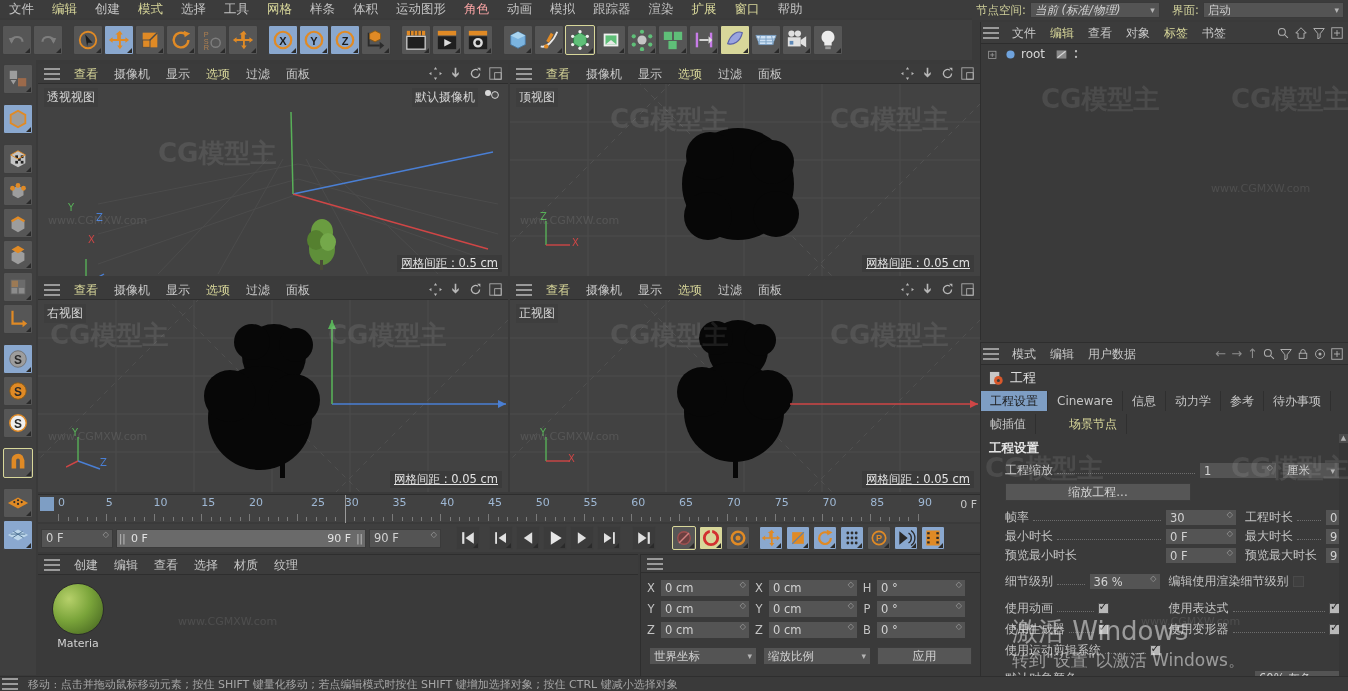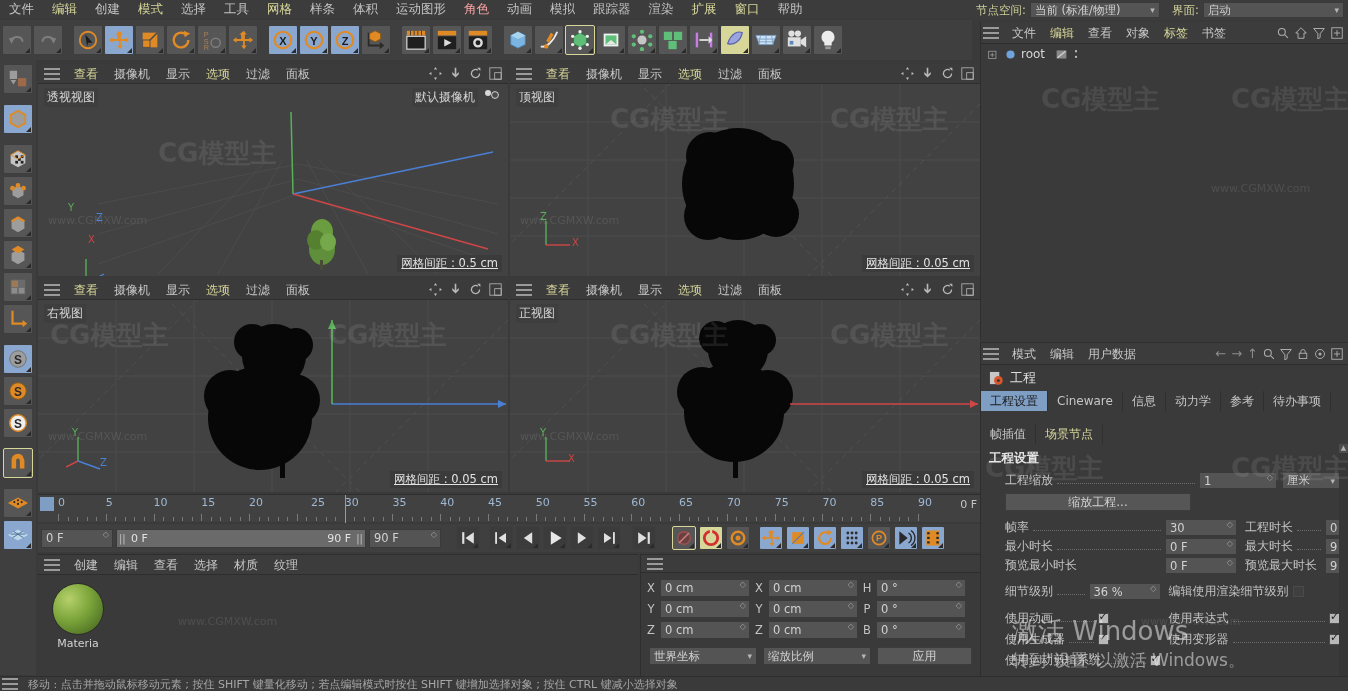--- a/index.html
+++ b/index.html
@@ -132,21 +132,21 @@
       <span class="mi">模拟</span>
       <span class="mi">跟踪器</span>
       <span class="mi">渲染</span>
       <span class="mi y">扩展</span>
       <span class="mi y">窗口</span>
       <span class="mi">帮助</span>
     </div>
 
   <div style="position:absolute;left:972px;top:0;width:376px;height:20px;background:#3c3c3c;display:flex;align-items:center;gap:4px;padding:0 4px;">
     <span class="lbl" style="font-size:11.5px;color:#cfcf9a;">节点空间:</span>
-    <div class="dd" style="width:130px;height:16px;">
+    <div class="dd" style="width:130px;height:16px;font-style:italic;">
       <span>当前 (标准/物理)</span>
       <span class="cv">▾</span>
     </div>
     <span class="lbl" style="font-size:11.5px;color:#cfcf9a;margin-left:8px;">界面:</span>
     <div class="dd" style="flex:1;height:16px;">
       <span>启动</span>
       <span class="cv">▾</span>
     </div>
   </div>
 
@@ -1285,21 +1285,21 @@
     </div>
 
     <div class="tabstrip" id="amtabs">
         <span class="tab act">工程设置</span>
         <span class="tab">Cineware</span>
         <span class="tab">信息</span>
         <span class="tab">动力学</span>
         <span class="tab">参考</span>
         <span class="tab">待办事项</span>
       </div>
-    <div class="tabstrip" id="amtabs2" style="margin-top:13px;">
+    <div class="tabstrip" id="amtabs2" style="margin-top:3px;gap:24px;">
         <span class="tab">帧插值</span>
         <span class="tab y">场景节点</span>
       </div>
 
     <div style="padding:6px 8px 0 8px;position:relative;">
       <div style="font-size:12.5px;color:#e4e4e4;font-weight:bold;margin-bottom:5px;">工程设置</div>
 
       <div class="row" style="margin-bottom:4px;padding-left:16px;">
         <span class="lbl">工程缩放</span>
         <span class="dots"></span>

